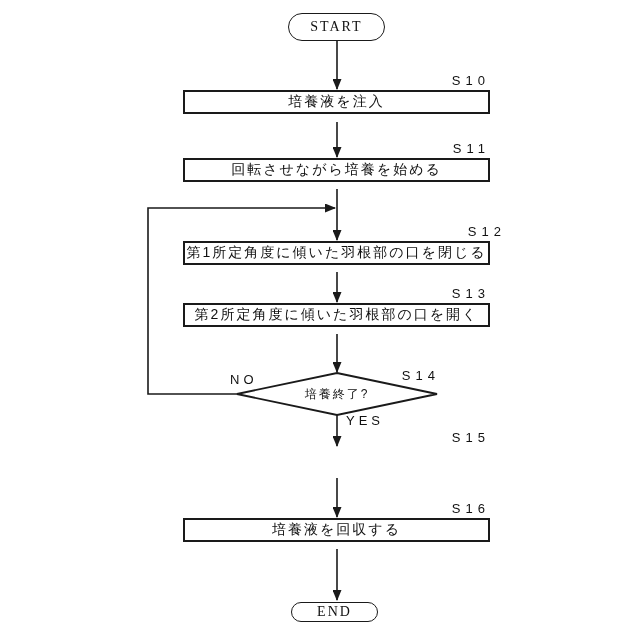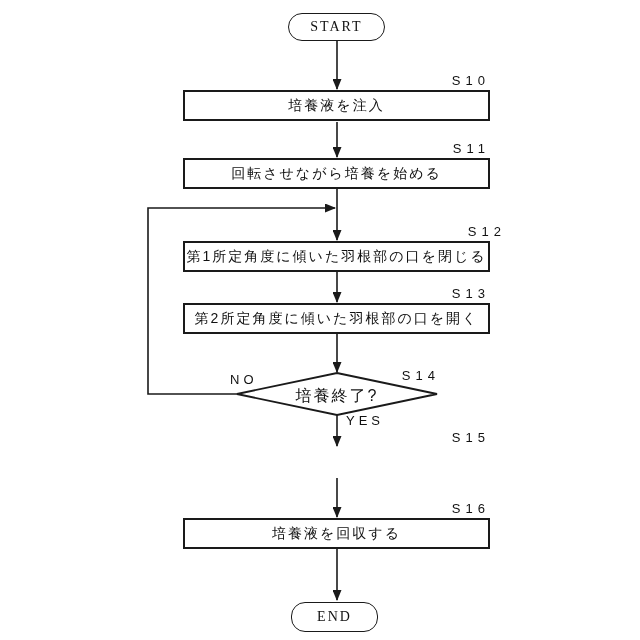--- a/index.html
+++ b/index.html
@@ -36,21 +36,21 @@
   .node {
     position: absolute;
     box-sizing: border-box;
     display: flex;
     align-items: center;
     justify-content: center;
   }
   .process {
     left: 183px;
     width: 307px;
-    height: 31px;
+    height: 24px;
     border: 2px solid #1a1a1a;
     background: #ffffff;
     font-size: 14px;
     letter-spacing: 2px;
     white-space: nowrap;
   }
   .terminal {
     border: 1.8px solid #1a1a1a;
     background: #ffffff;
     border-radius: 15px;
@@ -70,21 +70,21 @@
     font-size: 13px;
     letter-spacing: 4px;
     white-space: nowrap;
   }
   .decision-text {
     position: absolute;
     left: 257px;
     top: 386px;
     width: 160px;
     text-align: center;
-    font-size: 16px;
+    font-size: 12px;
     letter-spacing: 2px;
     white-space: nowrap;
   }
 </style>
 </head>
 <body>
 
 <div class="canvas">
 
   <svg class="connectors" width="640" height="640" viewBox="0 0 640 640" xmlns="http://www.w3.org/2000/svg">
@@ -144,17 +144,17 @@
   <div class="branch-label" style="left:202px; top:372px;margin-left:28px;">NO</div>
   <div class="branch-label" style="left:346px; top:413px;">YES</div>
 
   <div class="step-tag" style="right:150px; top:430px;">S15</div>
 
   <div class="step-tag" style="right:150px; top:501px;margin-left:24px;">S16</div>
   <div class="node process" style="top:518px;">
     <span>培養液を回収する</span>
   </div>
 
-  <div class="node terminal" style="left:291px; top:602px; width:87px; height:30px; border-radius:14px;">
+  <div class="node terminal" style="left:291px; top:602px; width:87px; height:20px; border-radius:14px;">
     <span>END</span>
   </div>
 
 </div>
 
 </body></html>

